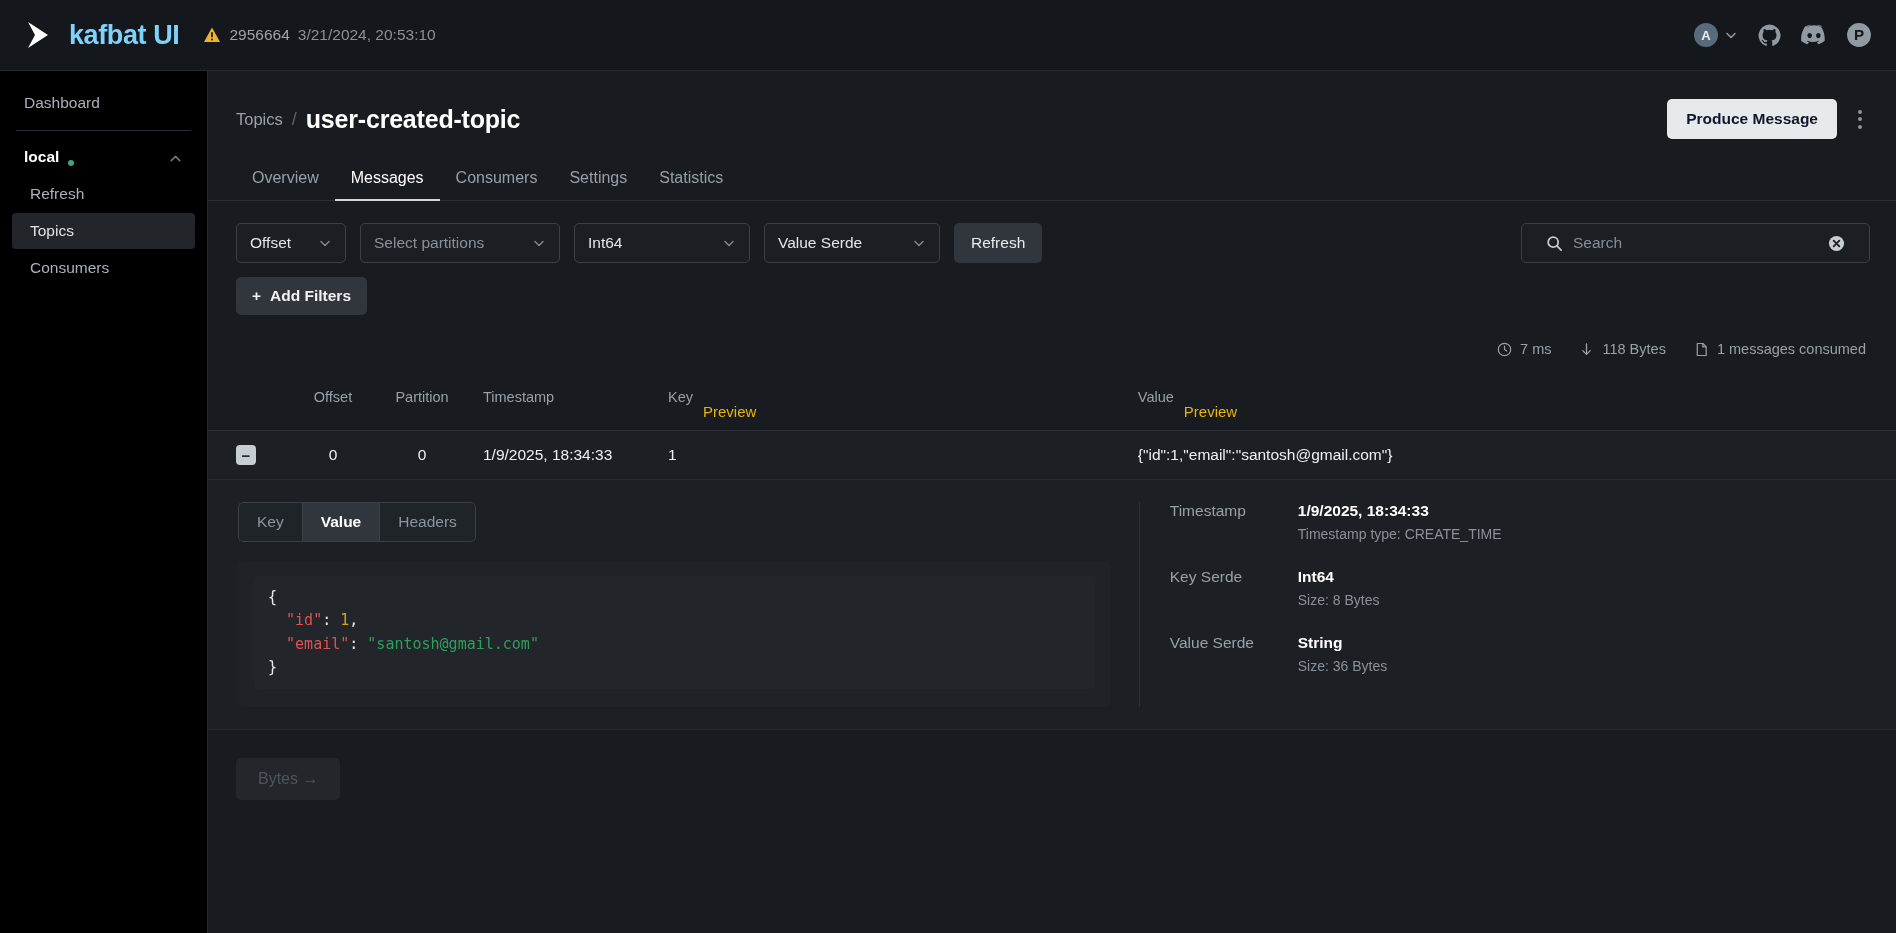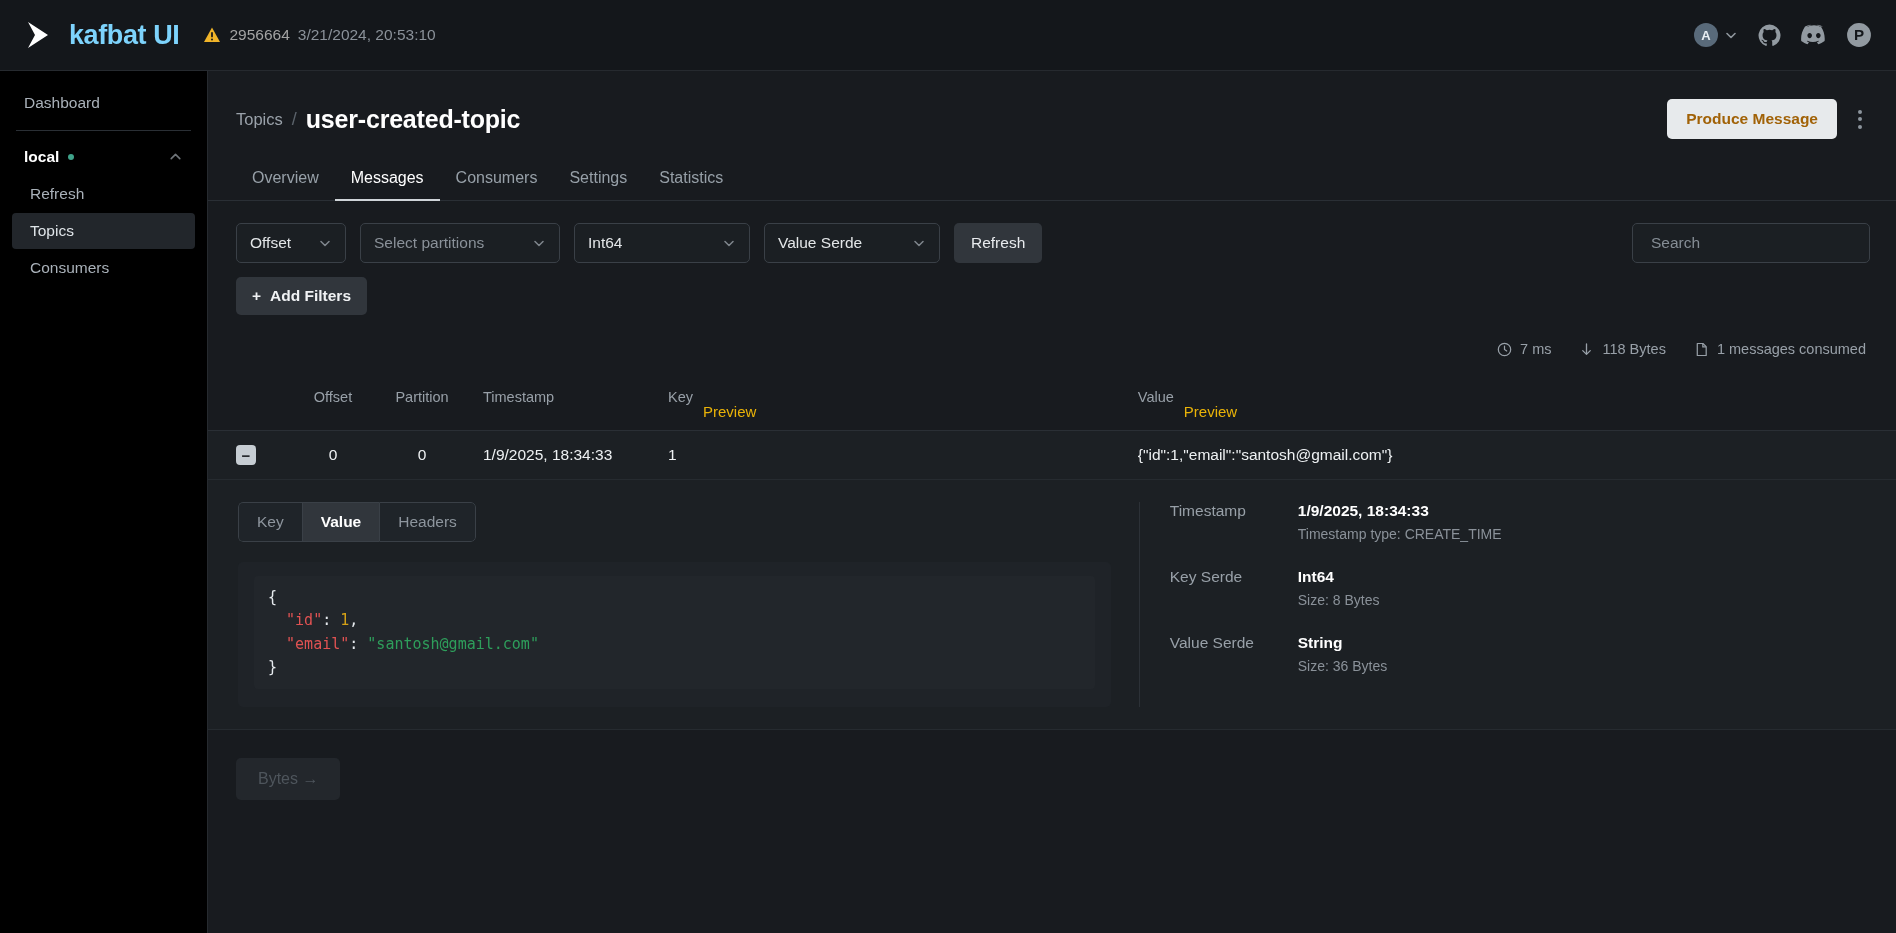--- a/index.html
+++ b/index.html
@@ -51,21 +51,21 @@
     background: #000000;
     border-right: 1px solid #262a2f;
     padding: 14px 12px 0 12px;
   }
   .side-link {
     display: block; font-size: 15.5px; color: #a9b1b9;
     padding: 9px 12px; border-radius: 4px; line-height: 1.2;
   }
   .side-divider { height: 1px; background: #2a2f35; margin: 8px 4px; }
   .cluster-row {
-    display: flex; align-items: center;
+    display: flex; align-items: flex-end;
     padding: 9px 12px; border-radius: 4px;
   }
   .cluster-name { font-size: 15.5px; font-weight: bold; color: #fff; }
   .cluster-dot {
     width: 6px; height: 6px; border-radius: 50%;
     background: #3fa38a; margin-left: 9px;
   }
   .chev-up { margin-left: auto; opacity: .65; display: block; }
   .side-sub {
     display: block; font-size: 15.5px; color: #a9b1b9;
@@ -78,21 +78,21 @@
   
   .page-head {
     display: flex; align-items: center;
     padding: 28px 26px 0 28px;
   }
   .crumb-link { font-size: 16.5px; color: #9aa2aa; }
   .crumb-sep { color: #5b636b; margin: 0 9px; font-size: 18px; }
   .page-title { font-size: 25px; font-weight: bold; color: #fff; letter-spacing: -0.2px; }
   .head-right { margin-left: auto; display: flex; align-items: center; gap: 13px; }
   .btn-primary {
-    background: #e7eaec; color: #a16207;
+    background: #e7eaec; color: #0f172a;
     border: none; border-radius: 5px;
     font-size: 15.5px; font-weight: bold;
     padding: 11px 19px; cursor: pointer;
     font-family: "Liberation Sans", sans-serif;
   }
   .kebab { display: flex; flex-direction: column; gap: 3.5px; padding: 6px 8px; cursor: pointer; }
   .kebab span { width: 4px; height: 4px; border-radius: 50%; background: #8c949c; display: block; }
 
   
   .tabs {
@@ -122,24 +122,24 @@
   .sel-partitions { width: 200px; margin-left: 14px; }
   .sel-keyserde { width: 176px; margin-left: 14px; }
   .sel-valserde { width: 176px; margin-left: 14px; }
   .btn-refresh {
     height: 40px; margin-left: 14px;
     background: #31363c; color: #e8ebee; border: none; border-radius: 5px;
     font-size: 15.5px; padding: 0 17px; cursor: pointer;
     font-family: "Liberation Sans", sans-serif;
   }
   .search-box {
-    margin-left: auto; width: 238px; height: 40px;
+    margin-left: auto; width: 349px; height: 40px;
     border: 1px solid #3a4047; border-radius: 5px;
     background: #1b1f23; display: flex; align-items: center;
-    padding: 0 8px; gap: 10px;
+    padding: 0 24px; gap: 10px;
   }
   .search-box input {
     flex: 1; background: transparent; border: none; outline: none;
     color: #e3e6e8; font-size: 15.5px;
     font-family: "Liberation Sans", sans-serif;
   }
   .search-box input::placeholder { color: #858d95; }
   .clear-ic { cursor: pointer; display: block; }
 
   .addfilter-row { padding: 14px 26px 0 28px; }

